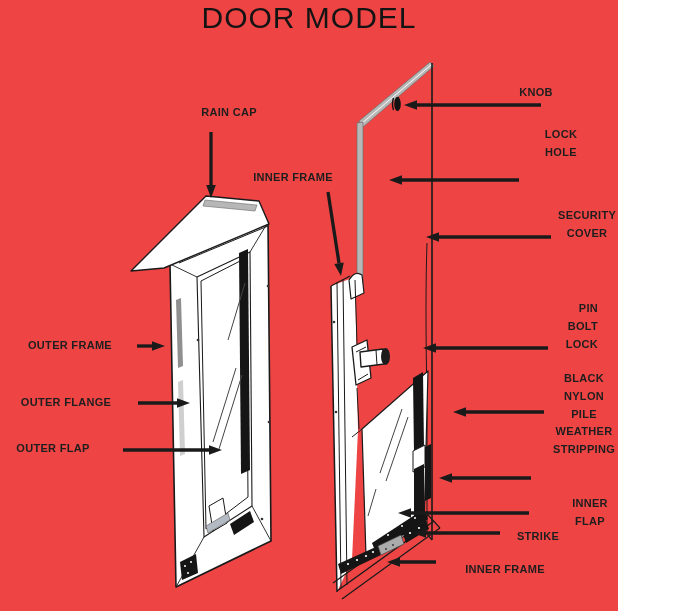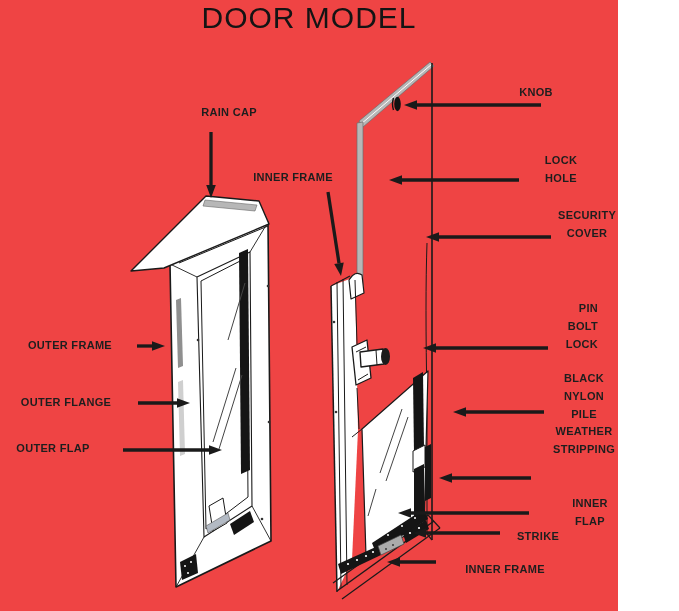--- a/index.html
+++ b/index.html
@@ -171,21 +171,21 @@
         <polygon points="413,533 426,528.2 426,537.8" fill="#1a1a1a"></polygon>
         <line x1="436" y1="562" x2="400" y2="562" stroke="#1a1a1a" stroke-width="3.3"></line>
         <polygon points="387,562 400,557.2 400,566.8" fill="#1a1a1a"></polygon>
       </g>
   </svg>
 
   <div class="labels">
       <div class="part-label" style="left: 214px; top: 113px; color: rgb(30, 30, 30); margin-left: 15px;">RAIN CAP</div>
       <div class="part-label" style="left: 293px; top: 178px; color: rgb(30, 30, 30);">INNER FRAME</div>
       <div class="part-label" style="left: 536px; top: 93px; color: rgb(30, 30, 30);">KNOB</div>
-      <div class="part-label" style="left: 561px; top: 170px; color: rgb(30, 30, 30);">LOCK HOLE</div>
+      <div class="part-label" style="left: 561px; top: 144px; color: rgb(30, 30, 30);">LOCK HOLE</div>
       <div class="part-label" style="left: 587px; top: 225px; color: rgb(30, 30, 30);">SECURITY COVER</div>
       <div class="part-label" style="left: 578px; top: 327px; color: rgb(30, 30, 30); text-align: right;">PIN BOLT LOCK</div>
       <div class="part-label" style="left: 66px; top: 403px; color: rgb(30, 30, 30);">OUTER FLANGE</div>
       <div class="part-label" style="left: 70px; top: 346px; color: rgb(30, 30, 30);">OUTER FRAME</div>
       <div class="part-label" style="left: 53px; top: 449px; color: rgb(30, 30, 30);">OUTER FLAP</div>
       <div class="part-label" style="left: 584px; top: 415px; color: rgb(30, 30, 30);">BLACK NYLON PILE
 WEATHER STRIPPING</div>
       <div class="part-label" style="left: 590px; top: 513px; color: rgb(30, 30, 30);">INNER FLAP</div>
       <div class="part-label" style="left: 538px; top: 537px; color: rgb(30, 30, 30);">STRIKE</div>
       <div class="part-label" style="left: 505px; top: 570px; color: rgb(30, 30, 30);">INNER FRAME</div>

